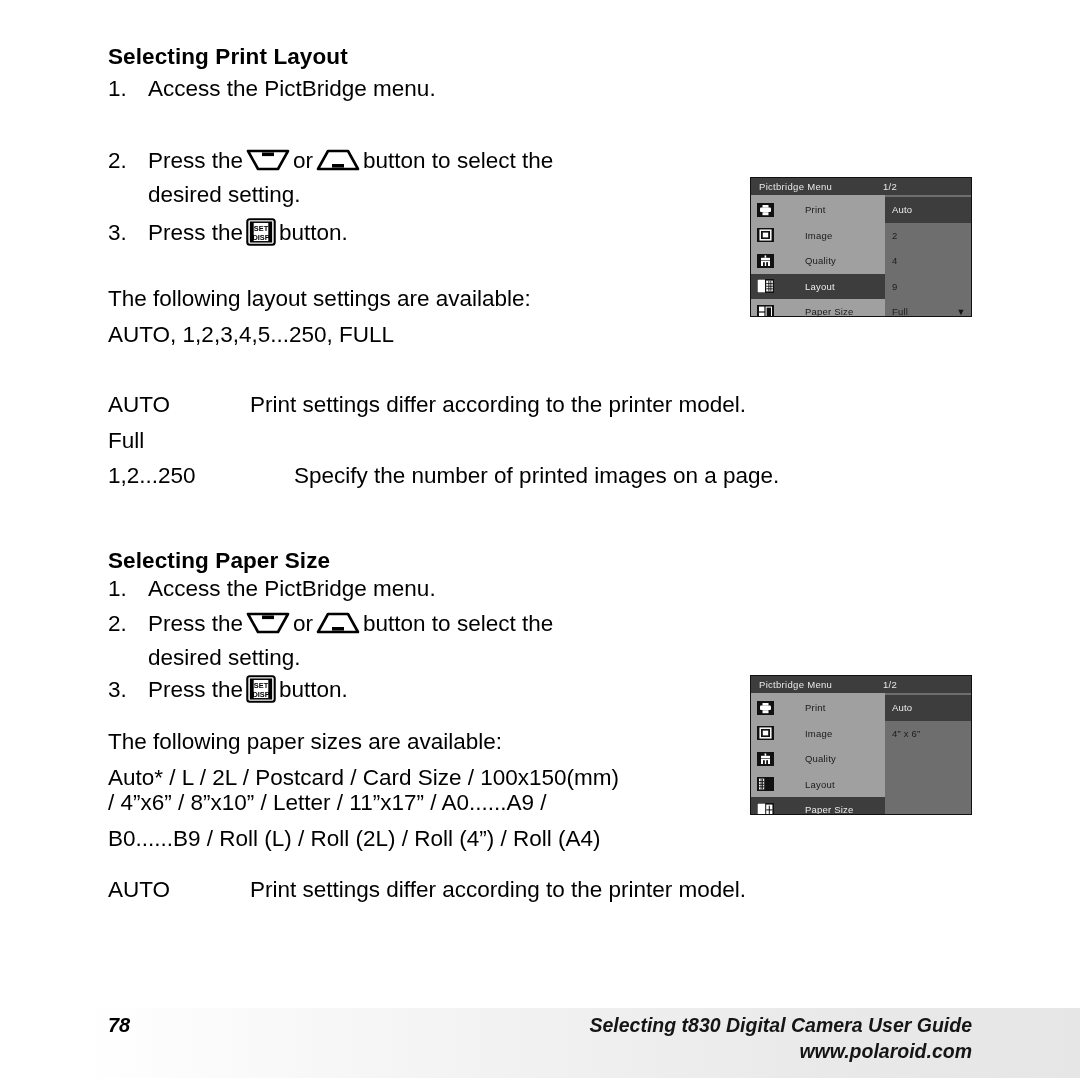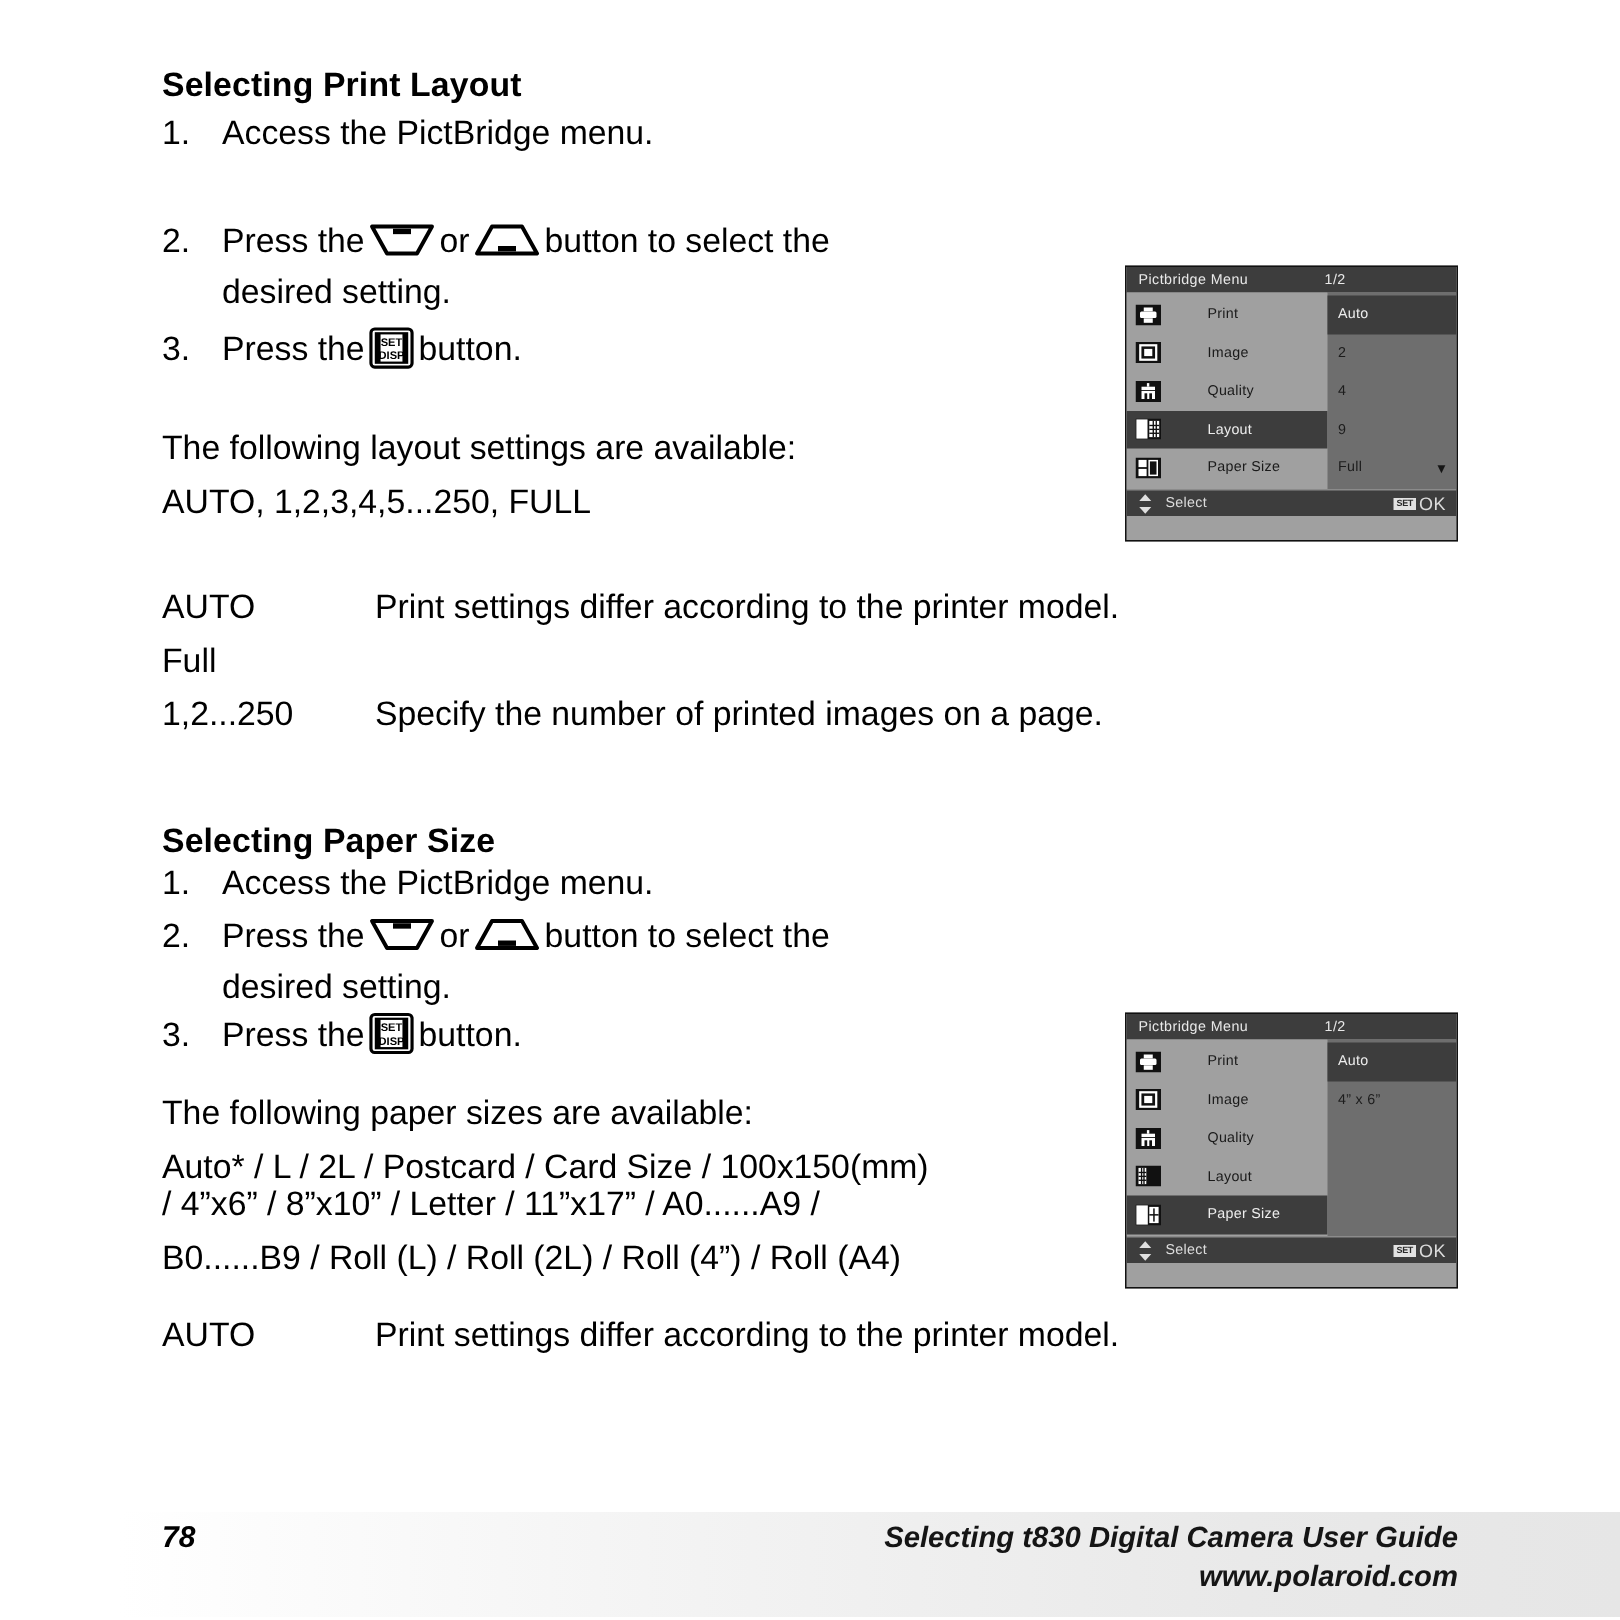--- a/index.html
+++ b/index.html
@@ -80,21 +80,21 @@
     display: inline-block;
     vertical-align: -6px;
     margin: 0 3px;
   }
   .setdisp-glyph svg { display: block; }
 
   
   .lcd {
     position: absolute;
     width: 222px;
-    height: 184px;
+    height: 140px;
     background: #a0a0a0;
     border: 1px solid #111;
     box-sizing: border-box;
     font-size: 9.5px;
     color: #111;
     overflow: hidden;
   }
   .lcd-title {
     height: 17px;
     background: #3d3d3d;
@@ -309,21 +309,21 @@
   </div>
 
   <div class="col" style="top:394px;">
     <div class="defrow">
       <span class="defterm">AUTO</span>
       <span class="defdesc">Print settings differ according to the printer model.</span>
     </div>
     <div class="defrow" style="margin-top:13px;">
       <span class="defterm">Full</span>
     </div>
-    <div class="defrow" style="margin-top:13px;">
+    <div class="defrow" style="margin-top:13px;gap:44px;">
       <span class="defterm">1,2...250</span>
       <span class="defdesc">Specify the number of printed images on a page.</span>
     </div>
   </div>
 
   <div class="col" style="top:548px;">
     <h2 class="section-title">Selecting Paper Size</h2>
   </div>
 
   <div class="col" style="top:578px;">

